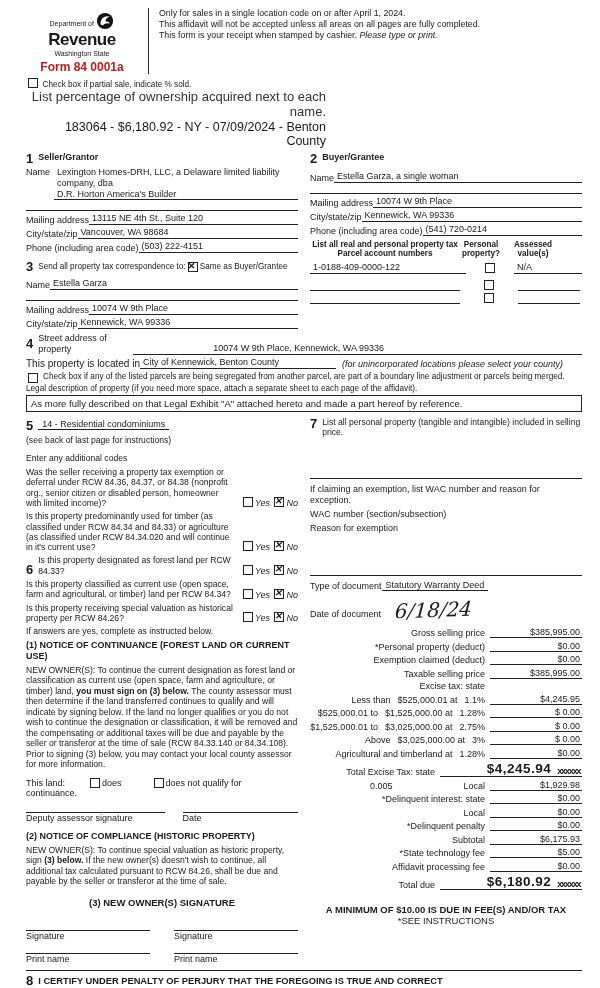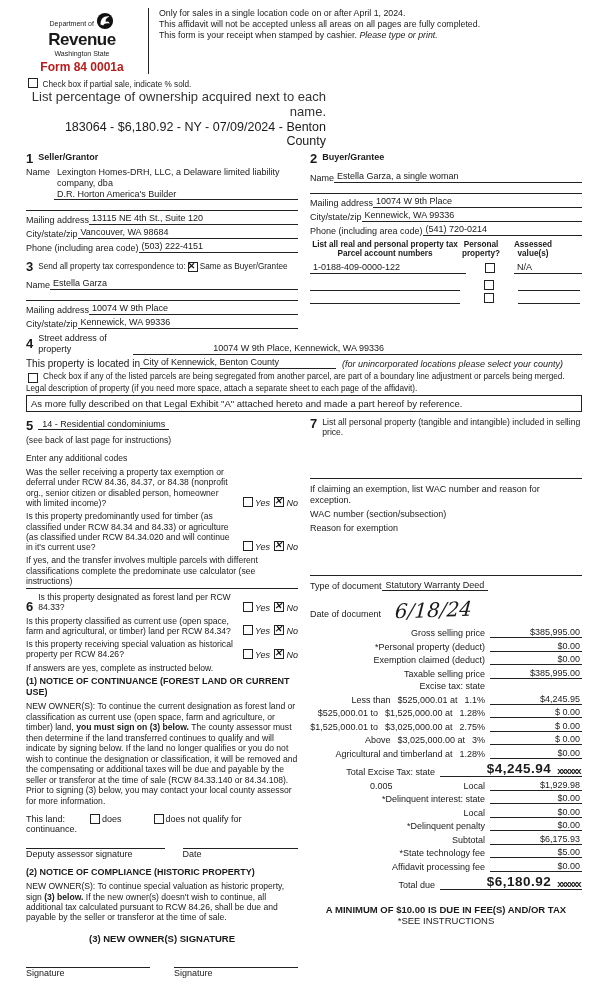--- a/index.html
+++ b/index.html
@@ -218,21 +218,20 @@
       <p class="frm">(see back of last page for instructions)</p>
       <p class="frm" style="margin-top:8px;">Enter any additional codes</p>
       <div class="qrow">
         <span class="qtxt">Was the seller receiving a property tax exemption or deferral under RCW 84.36, 84.37, or 84.38 (nonprofit org., senior citizen or disabled person, homeowner with limited income)?</span>
         <span class="yn"><span class="cb"></span><span>Yes</span> <span class="cb ck"></span><span>No</span></span>
       </div>
       <div class="qrow">
         <span class="qtxt">Is this property predominantly used for timber (as classified under RCW 84.34 and 84.33) or agriculture (as classified under RCW 84.34.020 and will continue in it's current use?</span>
         <span class="yn"><span class="cb"></span><span>Yes</span> <span class="cb ck"></span><span>No</span></span>
       </div>
-      <p class="frm" style="border-bottom:1px solid #222;padding-bottom:1px;">If yes, and the transfer involves multiple parcels with different classifications complete the predominate use calculator (see instructions)</p>
       <div class="qrow" style="margin-top:3px;">
         <span class="sec">6</span>
         <span class="qtxt">Is this property designated as forest land per RCW 84.33?</span>
         <span class="yn"><span class="cb"></span><span>Yes</span> <span class="cb ck"></span><span>No</span></span>
       </div>
       <div class="qrow">
         <span class="qtxt">Is this property classified as current use (open space, farm and agricultural, or timber) land per RCW 84.34?</span>
         <span class="yn"><span class="cb"></span><span>Yes</span> <span class="cb ck"></span><span>No</span></span>
       </div>
       <div class="qrow">

